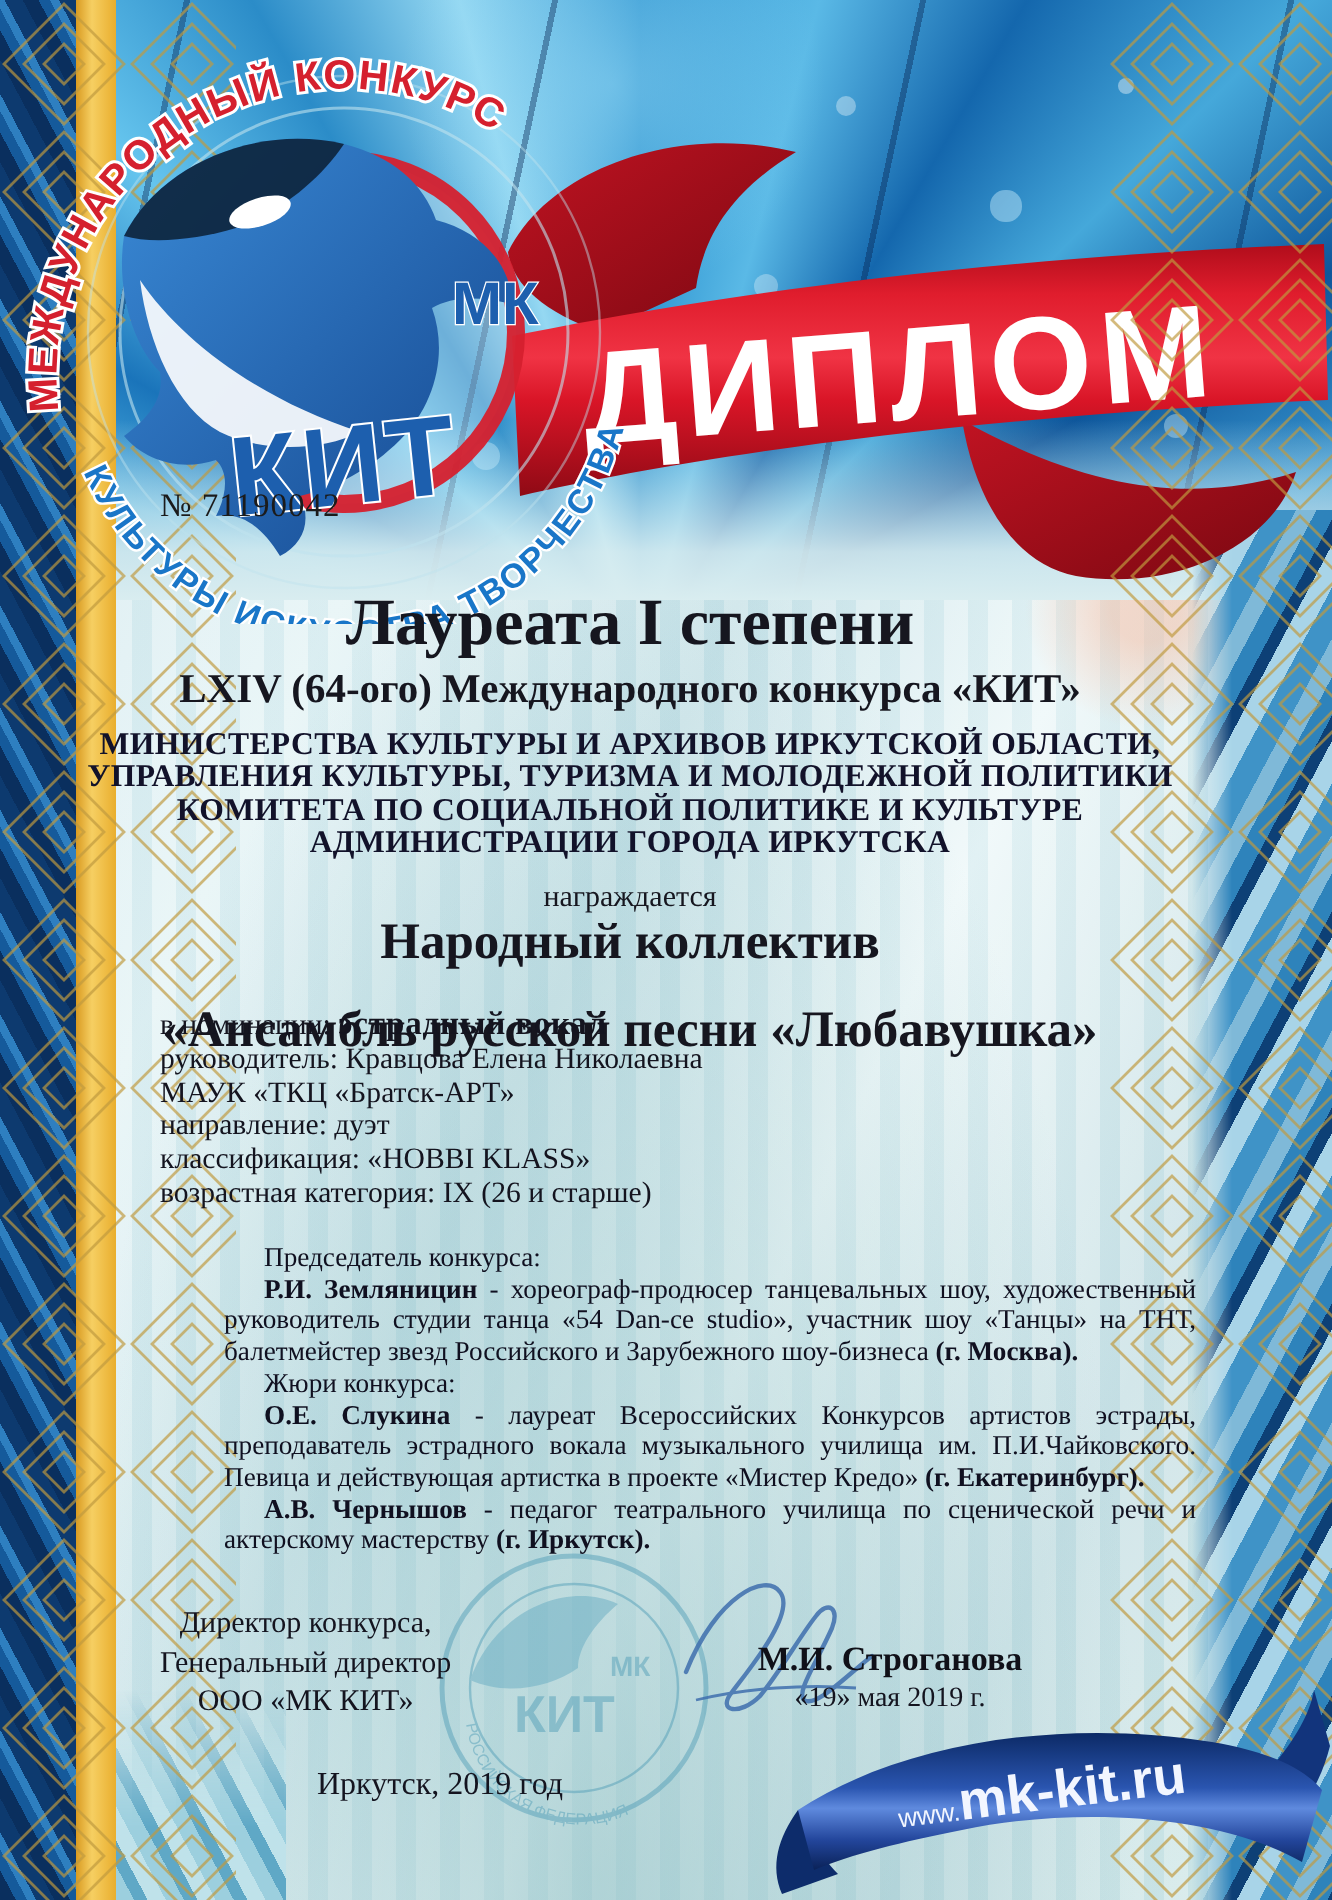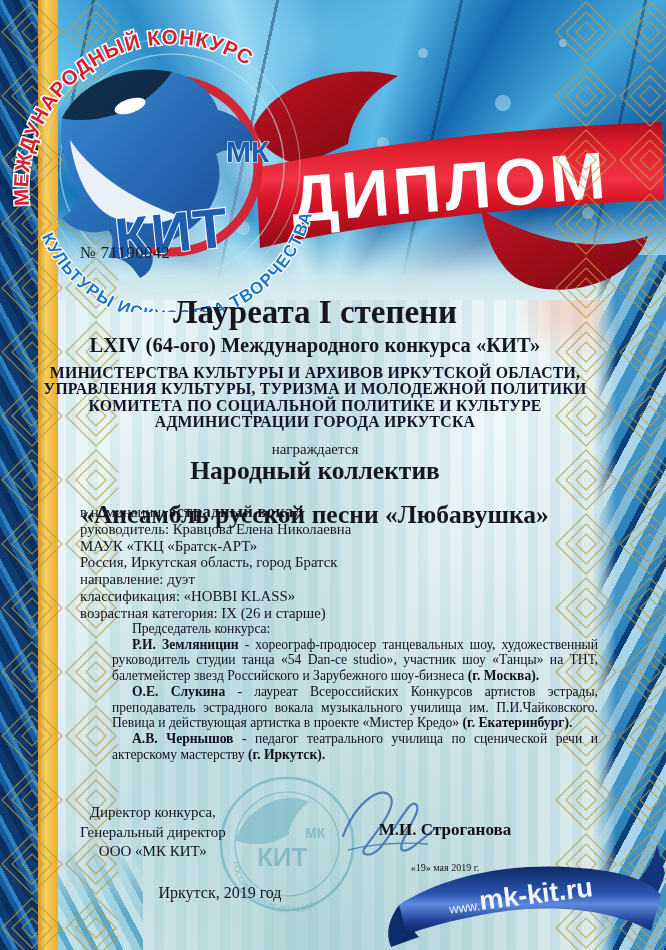--- a/index.html
+++ b/index.html
@@ -50,21 +50,21 @@
   .t-rec2{top:484px;font-size:25.5px;font-weight:bold;margin-top:16px;}
   .details{position:absolute;left:80px;top:504px;width:480px;text-align:left;
     font-size:14.8px;line-height:16.8px;color:#14141f;}
   .details .nom-v{font-size:16.5px;font-weight:bold;letter-spacing:.4px;}
   .jury{position:absolute;left:76px;right:68px;top:621px;font-size:13.6px;line-height:15.7px;
     text-align:justify;color:#101020;padding-left:36px;}
   .jury p{margin:0;text-indent:20px;}
   .jury .head{text-indent:20px;}
   .f-left{position:absolute;left:80px;top:803px;font-size:15px;line-height:19.5px;text-align:center;color:#14141f;}
   .f-signer{position:absolute;left:335px;top:820px;width:220px;text-align:center;font-size:17px;font-weight:bold;color:#101018;}
-  .f-date{position:absolute;left:335px;top:842px;width:220px;text-align:center;font-size:10px;color:#14141f;margin-top:20px;}
+  .f-date{position:absolute;left:335px;top:842px;width:220px;text-align:center;font-size:14px;color:#14141f;}
   .f-city{position:absolute;left:80px;width:280px;top:884px;text-align:center;font-size:16px;color:#14141f;}
   .cert-no{position:absolute;left:80px;top:243px;font-size:16.5px;color:#1b1b1b;letter-spacing:.5px;text-align:center;}
   .z1{z-index:1}.z2{z-index:2}.z3{z-index:3}.z4{z-index:4}.z5{z-index:5}.z6{z-index:6}.z8{z-index:8}
 </style>
 </head>
 <body>
 
 <div class="page">
 
   <div class="abs hero z1"></div>
@@ -178,29 +178,29 @@
     <div>АДМИНИСТРАЦИИ ГОРОДА ИРКУТСКА</div>
   </div>
   <div class="c t-awarded z6">награждается</div>
   <div class="c t-rec1 z6">Народный коллектив</div>
   <div class="c t-rec2 z6">«Ансамбль русской песни «Любавушка»</div>
 
   <div class="details z6">
     <div><span>в номинации: </span><span class="nom-v">эстрадный вокал</span></div>
     <div>руководитель: Кравцова Елена Николаевна</div>
     <div>МАУК «ТКЦ «Братск-АРТ»</div>
-    <div>Россия, Иркутская область, город Братск</div>
     <div>направление: дуэт</div>
     <div>классификация: «HOBBI KLASS»</div>
     <div>возрастная категория: IX (26 и старше)</div>
   </div>
 
   <div class="jury z6">
     <div class="head">Председатель конкурса:</div>
     <p><b>Р.И. Земляницин</b><span>  - хореограф-продюсер танцевальных шоу, художественный руководитель студии танца «54 Dan-ce studio», участник шоу «Танцы» на ТНТ,  балетмейстер звезд Российского и Зарубежного шоу-бизнеса </span><b>(г. Москва).</b></p>
+    <div class="head">Жюри конкурса:</div>
     <p><b>О.Е. Слукина</b><span> - лауреат Всероссийских Конкурсов артистов эстрады, преподаватель эстрадного вокала музыкального училища им. П.И.Чайковского. Певица и действующая артистка в проекте «Мистер Кредо»  </span><b>(г. Екатеринбург).</b></p>
     <p><b>А.В. Чернышов</b><span> - педагог театрального училища по сценической речи и актерскому мастерству </span><b>(г. Иркутск).</b></p>
   </div>
 
   <div class="f-left z6">
     <div>Директор конкурса,</div>
     <div>Генеральный директор</div>
     <div>ООО «МК КИТ»</div>
   </div>
   <div class="f-signer z6">М.И. Строганова</div>

